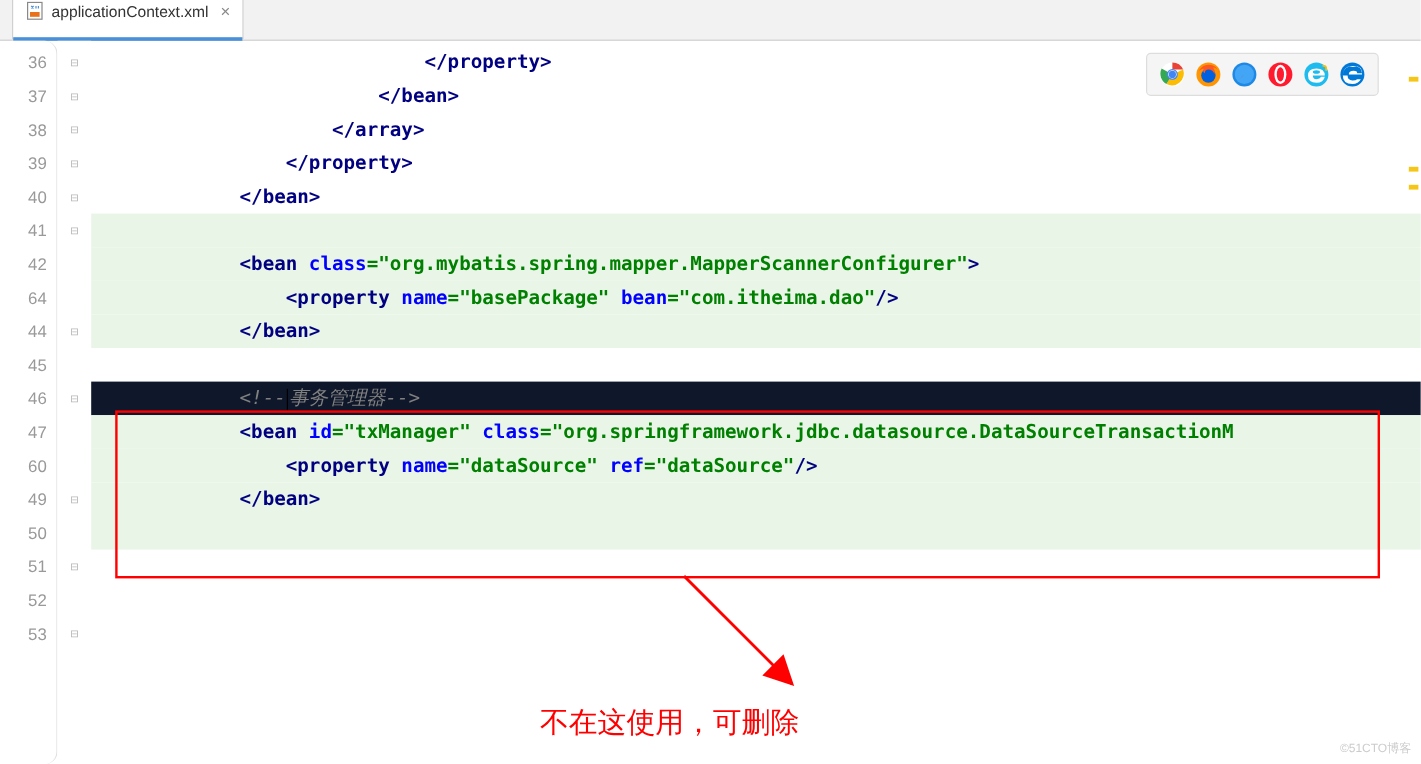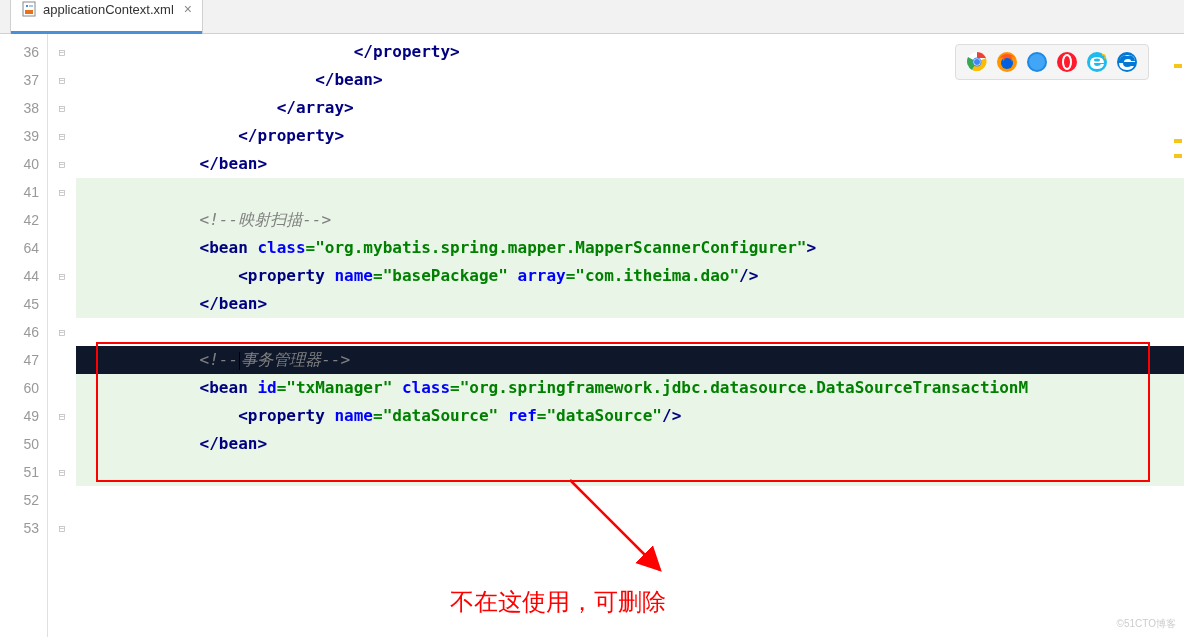--- a/index.html
+++ b/index.html
@@ -55,20 +55,21 @@
 .editor {
   display: flex;
   height: calc(100% - 34px);
   position: relative;
 }
 .gutter {
   width: 48px;
   background: #fff;
   border-right: 1px solid #e0e0e0;
   padding-top: 4px;
+  border-radius: 11px;
 }
 .fold-gutter {
   width: 28px;
   background: #fff;
   padding-top: 4px;
   position: relative;
 }
 .line-num {
   height: 28px;
   line-height: 28px;
@@ -233,23 +234,22 @@
       <div class="fold-mark"></div>
       <div class="fold-mark">⊟</div>
     </div>
   <div class="code-area">
     <div class="code-line"><span>                            </span><span class="tag">&lt;/property&gt;</span></div>
     <div class="code-line"><span>                        </span><span class="tag">&lt;/bean&gt;</span></div>
     <div class="code-line"><span>                    </span><span class="tag">&lt;/array&gt;</span></div>
     <div class="code-line"><span>                </span><span class="tag">&lt;/property&gt;</span></div>
     <div class="code-line"><span>            </span><span class="tag">&lt;/bean&gt;</span></div>
     <div class="code-line hl-green"></div>
-    <div class="code-line hl-green"><span>            </span><span class="comment">&lt;!--映射扫描--&gt;</span></div>
     <div class="code-line hl-green"><span>            </span><span class="tag">&lt;bean </span><span class="attr-name">class</span><span class="attr-val">=</span><span class="attr-val">"org.mybatis.spring.mapper.MapperScannerConfigurer"</span><span class="tag">&gt;</span></div>
-    <div class="code-line hl-green"><span>                </span><span class="tag">&lt;property </span><span class="attr-name">name</span><span class="attr-val">=</span><span class="attr-val">"basePackage"</span><span> </span><span class="attr-name">array</span><span class="attr-val">=</span><span class="attr-val">"com.itheima.dao"</span><span class="tag">/&gt;</span></div>
+    <div class="code-line hl-green"><span>                </span><span class="tag">&lt;property </span><span class="attr-name">name</span><span class="attr-val">=</span><span class="attr-val">"basePackage"</span><span> </span><span class="attr-name">bean</span><span class="attr-val">=</span><span class="attr-val">"com.itheima.dao"</span><span class="tag">/&gt;</span></div>
     <div class="code-line hl-green"><span>            </span><span class="tag">&lt;/bean&gt;</span></div>
     <div class="code-line"></div>
     <div class="code-line hl-yellow"><span>            </span><span class="comment">&lt;!--</span><span class="caret"></span><span class="comment">事务管理器--&gt;</span></div>
     <div class="code-line hl-green"><span>            </span><span class="tag">&lt;bean </span><span class="attr-name">id</span><span class="attr-val">=</span><span class="attr-val">"txManager"</span><span> </span><span class="attr-name">class</span><span class="attr-val">=</span><span class="attr-val">"org.springframework.jdbc.datasource.DataSourceTransactionM</span></div>
     <div class="code-line hl-green"><span>                </span><span class="tag">&lt;property </span><span class="attr-name">name</span><span class="attr-val">=</span><span class="attr-val">"dataSource"</span><span> </span><span class="attr-name">ref</span><span class="attr-val">=</span><span class="attr-val">"dataSource"</span><span class="tag">/&gt;</span></div>
     <div class="code-line hl-green"><span>            </span><span class="tag">&lt;/bean&gt;</span></div>
     <div class="code-line hl-green"></div>
   </div>
 
   <div class="right-markers">

